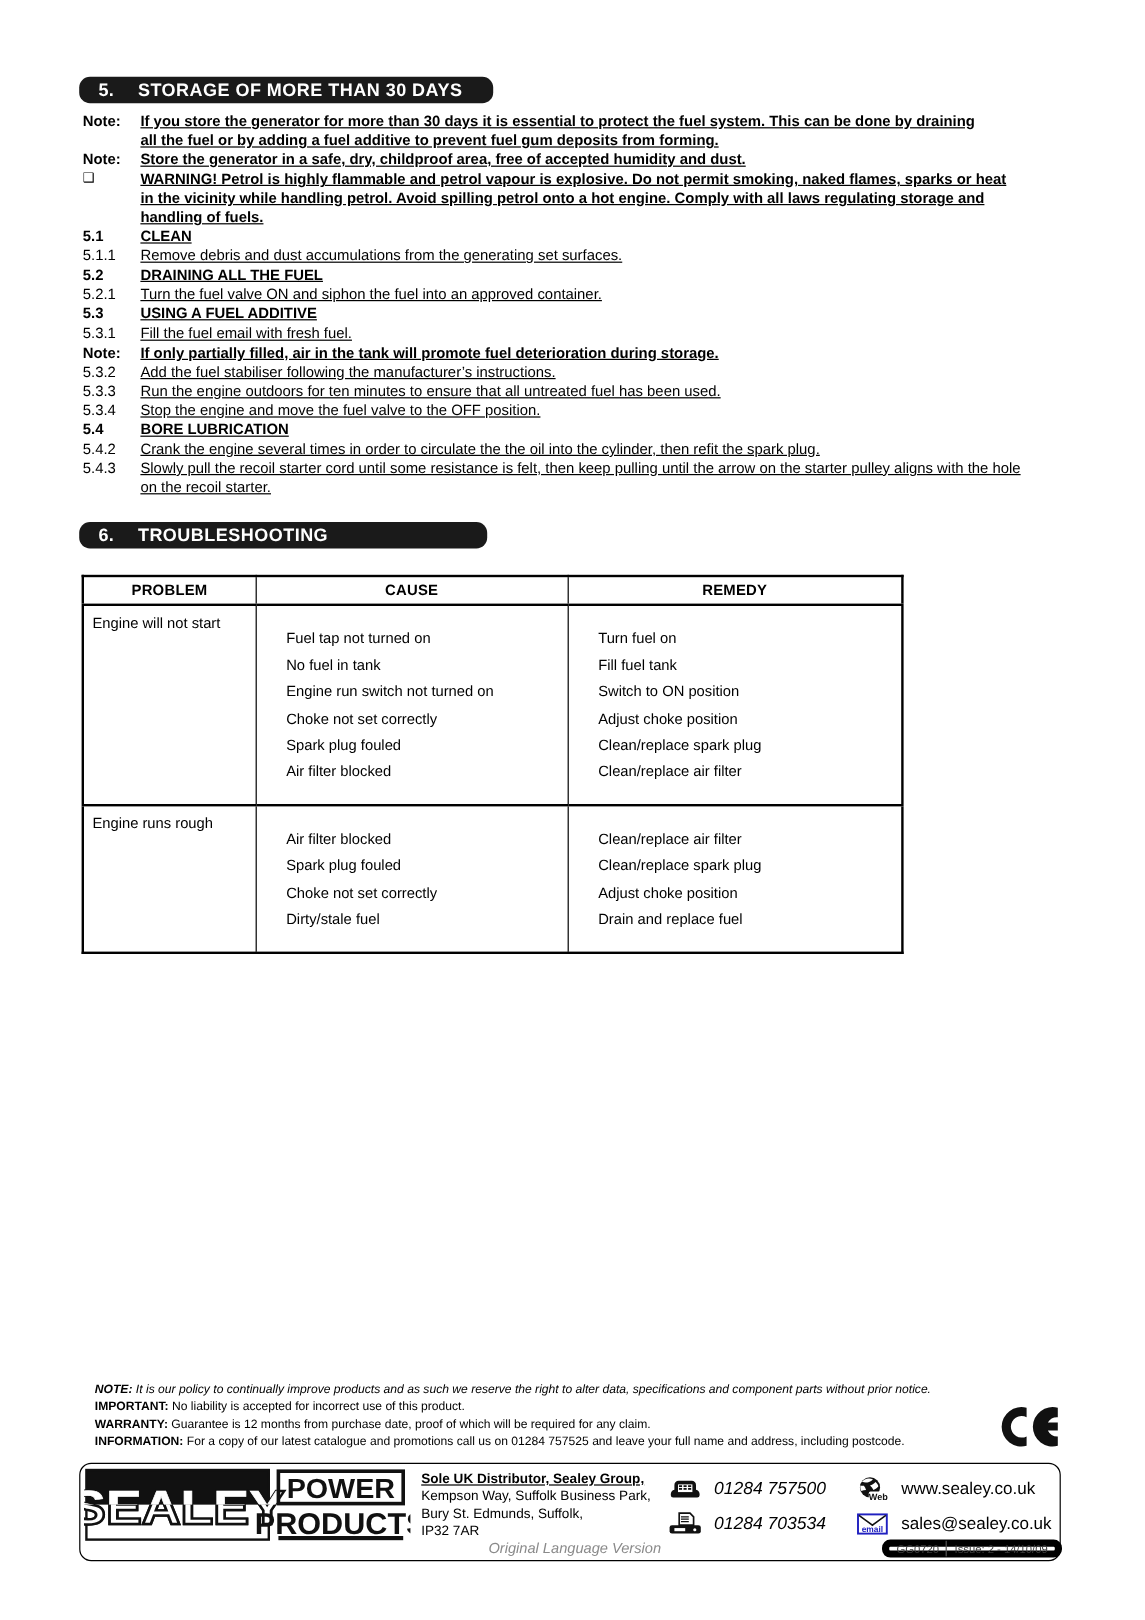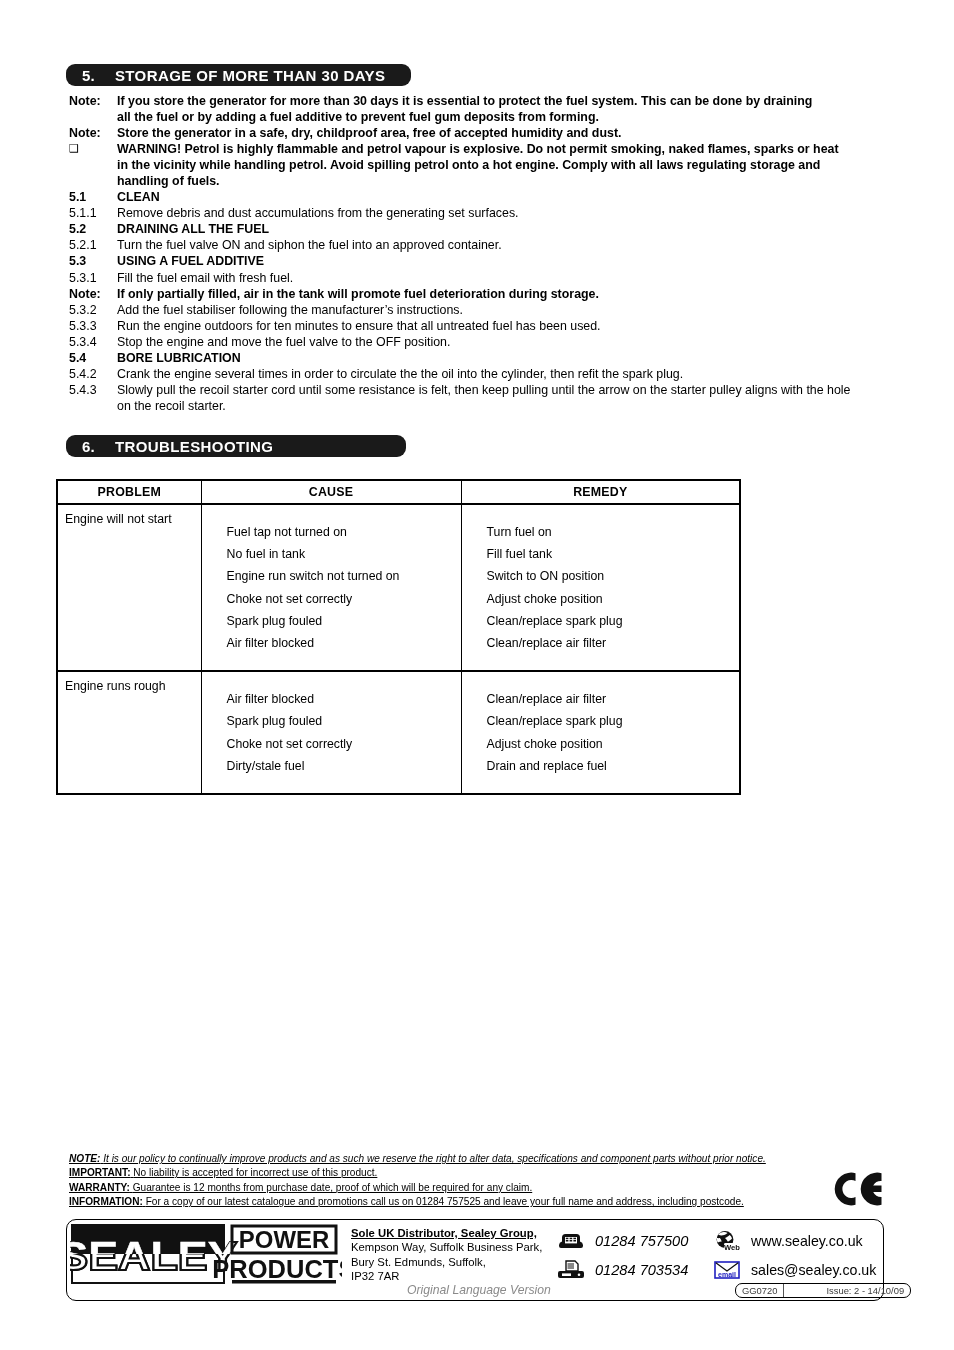--- a/index.html
+++ b/index.html
@@ -59,20 +59,21 @@
     font-size: 12.4px;
     line-height: 16.05px;
   }
   .row .lbl {
     width: 48px;
     flex: 0 0 48px;
     white-space: nowrap;
   }
   .row .txt {
     flex: 1 1 auto;
+    text-decoration: underline;
   }
   .row.bold .lbl, .row.bold .txt { font-weight: bold; }
   .row .glyph {
     font-family: "DejaVu Sans", sans-serif;
     font-size: 11px;
     line-height: 16.05px;
   }
   .cont .lbl { visibility: hidden; }
 
   
@@ -109,25 +110,24 @@
     line-height: 22.2px;
     padding-left: 9px;
     white-space: nowrap;
   }
   .ts-table tbody tr.group-sep > td { border-top: 2px solid #000000; }
   .ts-table { border: 2px solid #000000; }
 
   
   .legal {
     position: absolute;
-    left: 69px;
+    left: 79px;
     width: 790px;
     font-size: 10.1px;
     line-height: 14.4px;
-    text-decoration: underline;
   }
   .legal div { white-space: nowrap; }
   .legal .k { font-weight: bold; }
   .legal .it { font-style: italic; }
   .legal .k.it { font-weight: bold; font-style: italic; }
 
   
   .ce-mark {
     position: absolute;
     left: 831px;
@@ -197,37 +197,36 @@
     top: 1283px;
     font-size: 12.2px;
     font-style: italic;
     color: #8a8a8a;
   }
   .issue-box {
     position: absolute;
     left: 735px;
     top: 1283px;
     height: 15px;
-    border: 1px solid #000000;
+    border: 6px solid #000000;
     border-radius: 7px;
     display: flex;
     align-items: center;
     font-size: 9.4px;
     color: #3c3c3c;
     box-sizing: border-box;
   }
   .issue-box .model {
     padding: 0 6px;
     border-right: 1px solid #555555;
     line-height: 13px;
   }
   .issue-box .issue {
     padding: 0 6px;
     line-height: 13px;
-    margin-left: 36px;
   }
 </style>
 </head>
 <body>
 
 <div class="page">
 
   <div class="section-bar" style="left:66px; top:64px; width:345px; height:22px;">
     <span class="sec-num">5.</span>
     <span class="sec-title">STORAGE OF MORE THAN 30 DAYS</span>
@@ -314,21 +313,21 @@
         <span class="lbl">&nbsp;</span>
         <span class="txt">on the recoil starter.</span>
       </div>
     </div>
 
   <div class="section-bar" style="left:66px; top:435px; width:340px; height:22px;">
     <span class="sec-num">6.</span>
     <span class="sec-title">TROUBLESHOOTING</span>
   </div>
 
-  <table class="ts-table" id="ts-table" style="left:56px; top:479px;">
+  <table class="ts-table" id="ts-table" style="left:68px; top:479px;">
     <colgroup>
       <col class="col-problem">
       <col class="col-cause">
       <col class="col-remedy">
     </colgroup>
     <thead>
       <tr>
         <th>PROBLEM</th>
         <th>CAUSE</th>
         <th>REMEDY</th>

